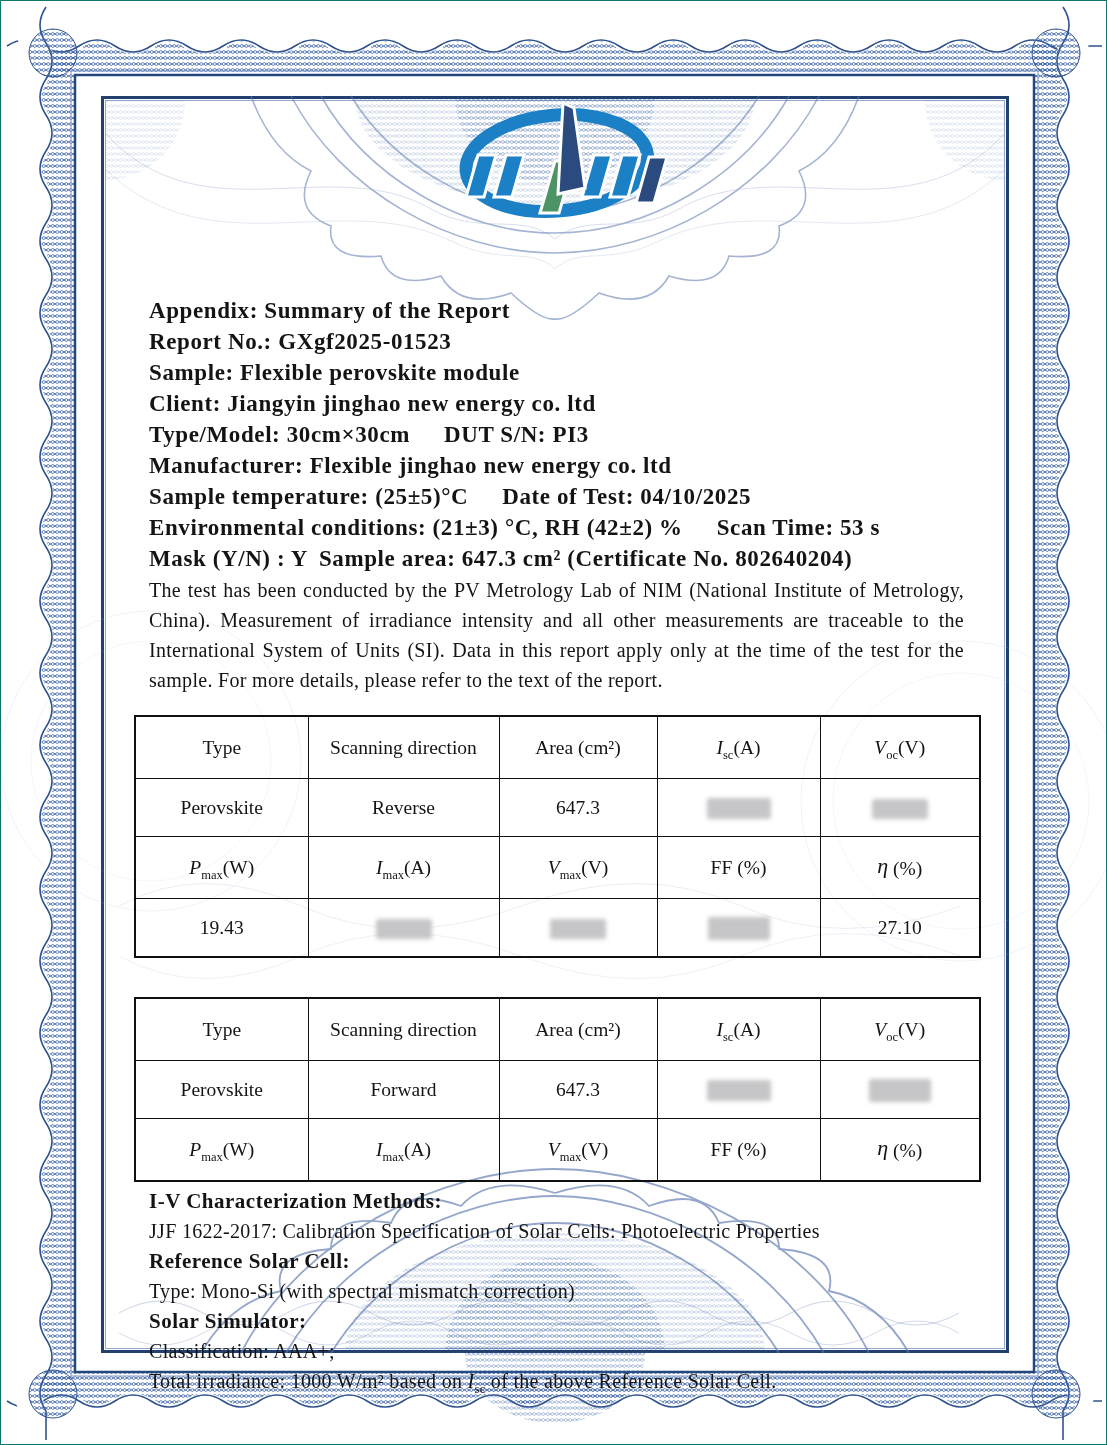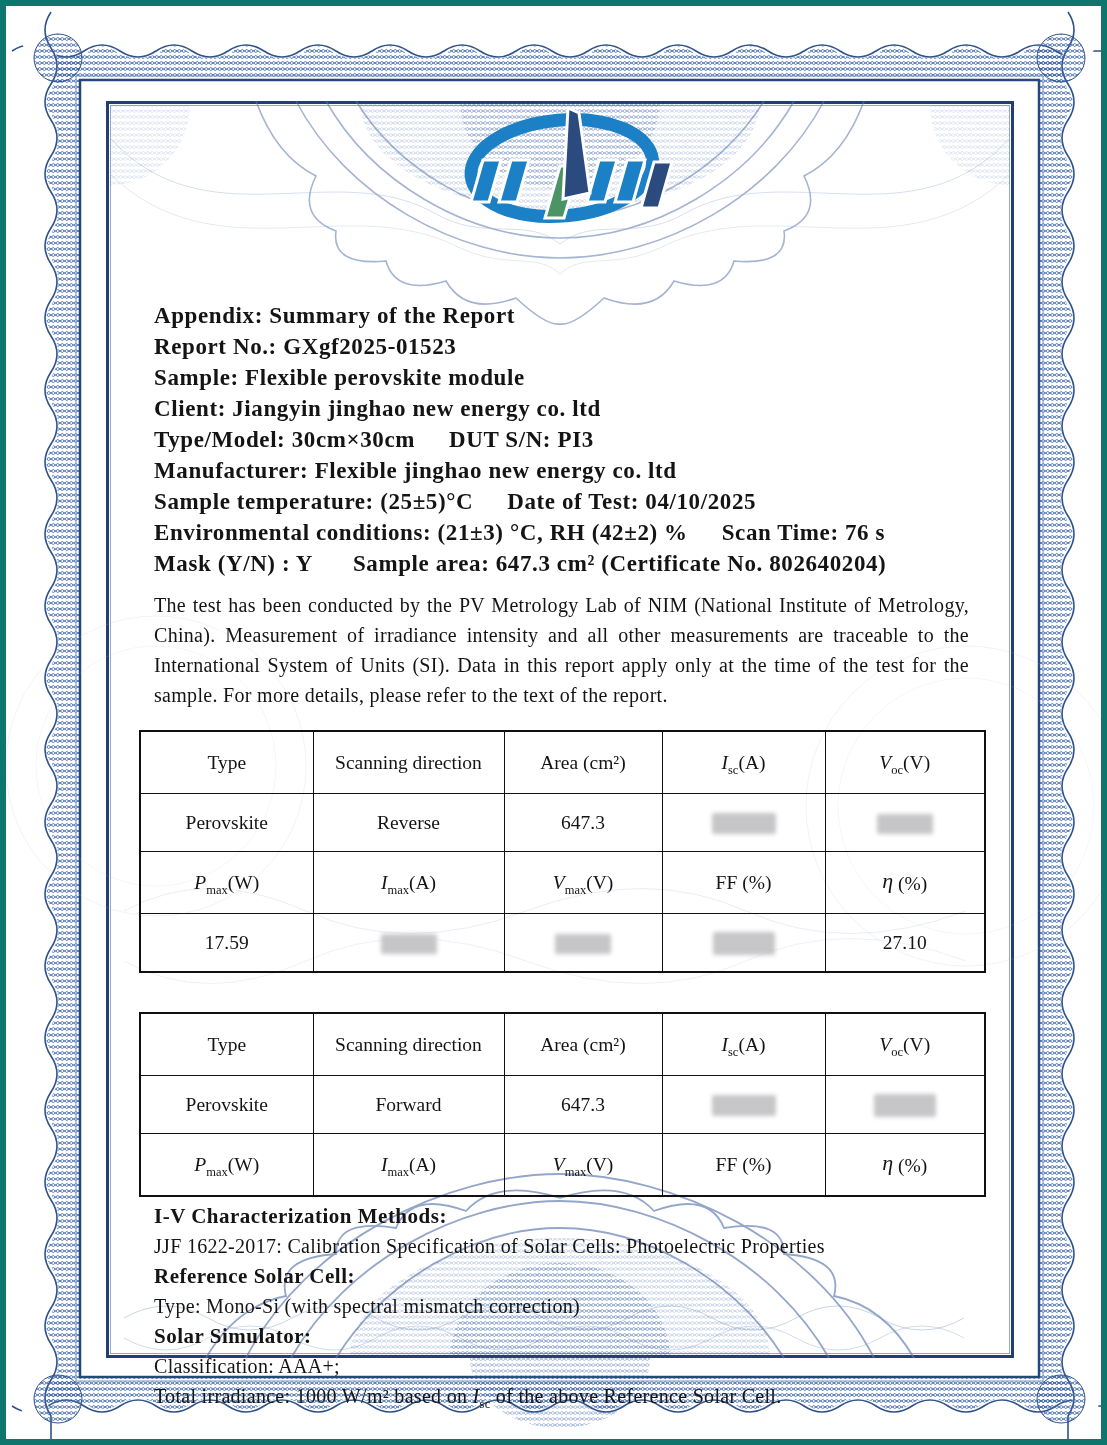--- a/index.html
+++ b/index.html
@@ -1,33 +1,33 @@
 <!DOCTYPE html>
 <html><head>
 <meta charset="utf-8">
 <style>
   html,body{margin:0;padding:0;background:#ffffff;}
   .page{
     position:relative;width:1107px;height:1445px;background:#ffffff;
-    border:6px solid #0f766e;box-sizing:border-box;overflow:hidden;
+    border:1px solid #0f766e;box-sizing:border-box;overflow:hidden;
     font-family:"Liberation Serif","DejaVu Serif",serif;color:#141414;
   }
   svg.decor{position:absolute;left:0;top:0;width:1107px;height:1445px;z-index:1;pointer-events:none;}
   .carve{stroke:#ffffff;stroke-width:26;fill:none;}
   .edge{stroke:#2f538f;stroke-width:1.6;fill:none;}
   .frame{position:absolute;left:100px;top:95px;width:908px;height:1257px;
     border:3px solid #21406f;box-sizing:border-box;z-index:0;}
   .frame .inner-line{position:absolute;inset:1px;border:1px solid #93a9cc;}
   .logo{position:absolute;left:443px;top:100px;width:226px;height:122px;z-index:3;}
   .content{position:absolute;left:100px;top:95px;width:908px;height:1257px;z-index:2;
     box-sizing:border-box;padding:0 45px 0 48px;}
   .hblock{margin-top:199px;}
   .hline{font-weight:bold;font-size:23px;letter-spacing:0.6px;line-height:31px;white-space:nowrap;}
   .seg-b{margin-left:34px;}
-  .intro{font-size:20px;letter-spacing:0.3px;line-height:30px;text-align:justify;margin-top:11px;}
+  .intro{font-size:20px;letter-spacing:0.3px;line-height:30px;text-align:justify;margin-top:1px;}
   table.rtable{border-collapse:collapse;table-layout:fixed;width:845px;margin:8px 0 0 -15px;
     font-size:19.5px;text-align:center;border:2px solid #101010;}
   table.rtable.second{margin-top:39px;}
   .rtable th,.rtable td{border:1.6px solid #101010;font-weight:normal;padding:12px;height:33px;vertical-align:middle;}
   .rtable tr.hd th{height:37px;}
   .rtable i.math{font-style:italic;}
   .rtable sub{font-size:12.5px;line-height:0;}
   .eta{font-size:22px;font-style:italic;position:relative;top:-2px;}
   .methods{margin-top:4px;font-size:20px;letter-spacing:0.3px;line-height:30px;}
   .methods .b{font-weight:bold;font-size:21px;letter-spacing:0.5px;}
@@ -138,22 +138,22 @@
   <div class="content">
 
     <div class="hblock">
       <div class="hline">Appendix: Summary of the Report</div>
       <div class="hline">Report No.: GXgf2025-01523</div>
       <div class="hline">Sample: Flexible perovskite module</div>
       <div class="hline">Client: Jiangyin jinghao new energy co. ltd</div>
       <div class="hline"><span>Type/Model: 30cm×30cm</span><span class="seg-b">DUT S/N: PI3</span></div>
       <div class="hline">Manufacturer: Flexible jinghao new energy co. ltd</div>
       <div class="hline"><span>Sample temperature: (25±5)°C</span><span class="seg-b">Date of Test: 04/10/2025</span></div>
-      <div class="hline"><span>Environmental conditions: (21±3) °C, RH (42±2) %</span><span class="seg-b">Scan Time: 76 s</span></div>
-      <div class="hline"><span>Mask (Y/N) : Y</span><span class="seg-b" style="margin-left:40px">Sample area: 647.3 cm² (Certificate No. 802640204)</span></div>
+      <div class="hline"><span>Environmental conditions: (21±3) °C, RH (42±2) %</span><span class="seg-b">Scan Time: 53 s</span></div>
+      <div class="hline"><span>Mask (Y/N) : Y</span><span class="seg-b" style="margin-left:11px">Sample area: 647.3 cm² (Certificate No. 802640204)</span></div>
     </div>
 
     <p class="intro">The test has been conducted by the PV Metrology Lab of NIM (National Institute of Metrology, China). Measurement of irradiance intensity and all other measurements are traceable to the International System of Units (SI). Data in this report apply only at the time of the test for the sample. For more details, please refer to the text of the report.</p>
 
     <table class="rtable">
       <colgroup>
           <col style="width:173px">
           <col style="width:191px">
           <col style="width:158px">
           <col style="width:163px">
@@ -175,21 +175,21 @@
         <td><span class="redact r-b"></span></td>
       </tr>
       <tr class="hd">
         <th><i class="math">P</i><sub>max</sub><span>(W)</span></th>
         <th><i class="math">I</i><sub>max</sub><span>(A)</span></th>
         <th><i class="math">V</i><sub>max</sub><span>(V)</span></th>
         <th>FF (%)</th>
         <th><span class="eta">η</span> <span>(%)</span></th>
       </tr>
       <tr>
-        <td>17.59</td>
+        <td>19.43</td>
         <td><span class="redact r-b"></span></td>
         <td><span class="redact r-b"></span></td>
         <td><span class="redact r-c"></span></td>
         <td>27.10</td>
       </tr>
     </tbody>
       </table>
 
     <table class="rtable second">
       <colgroup>

